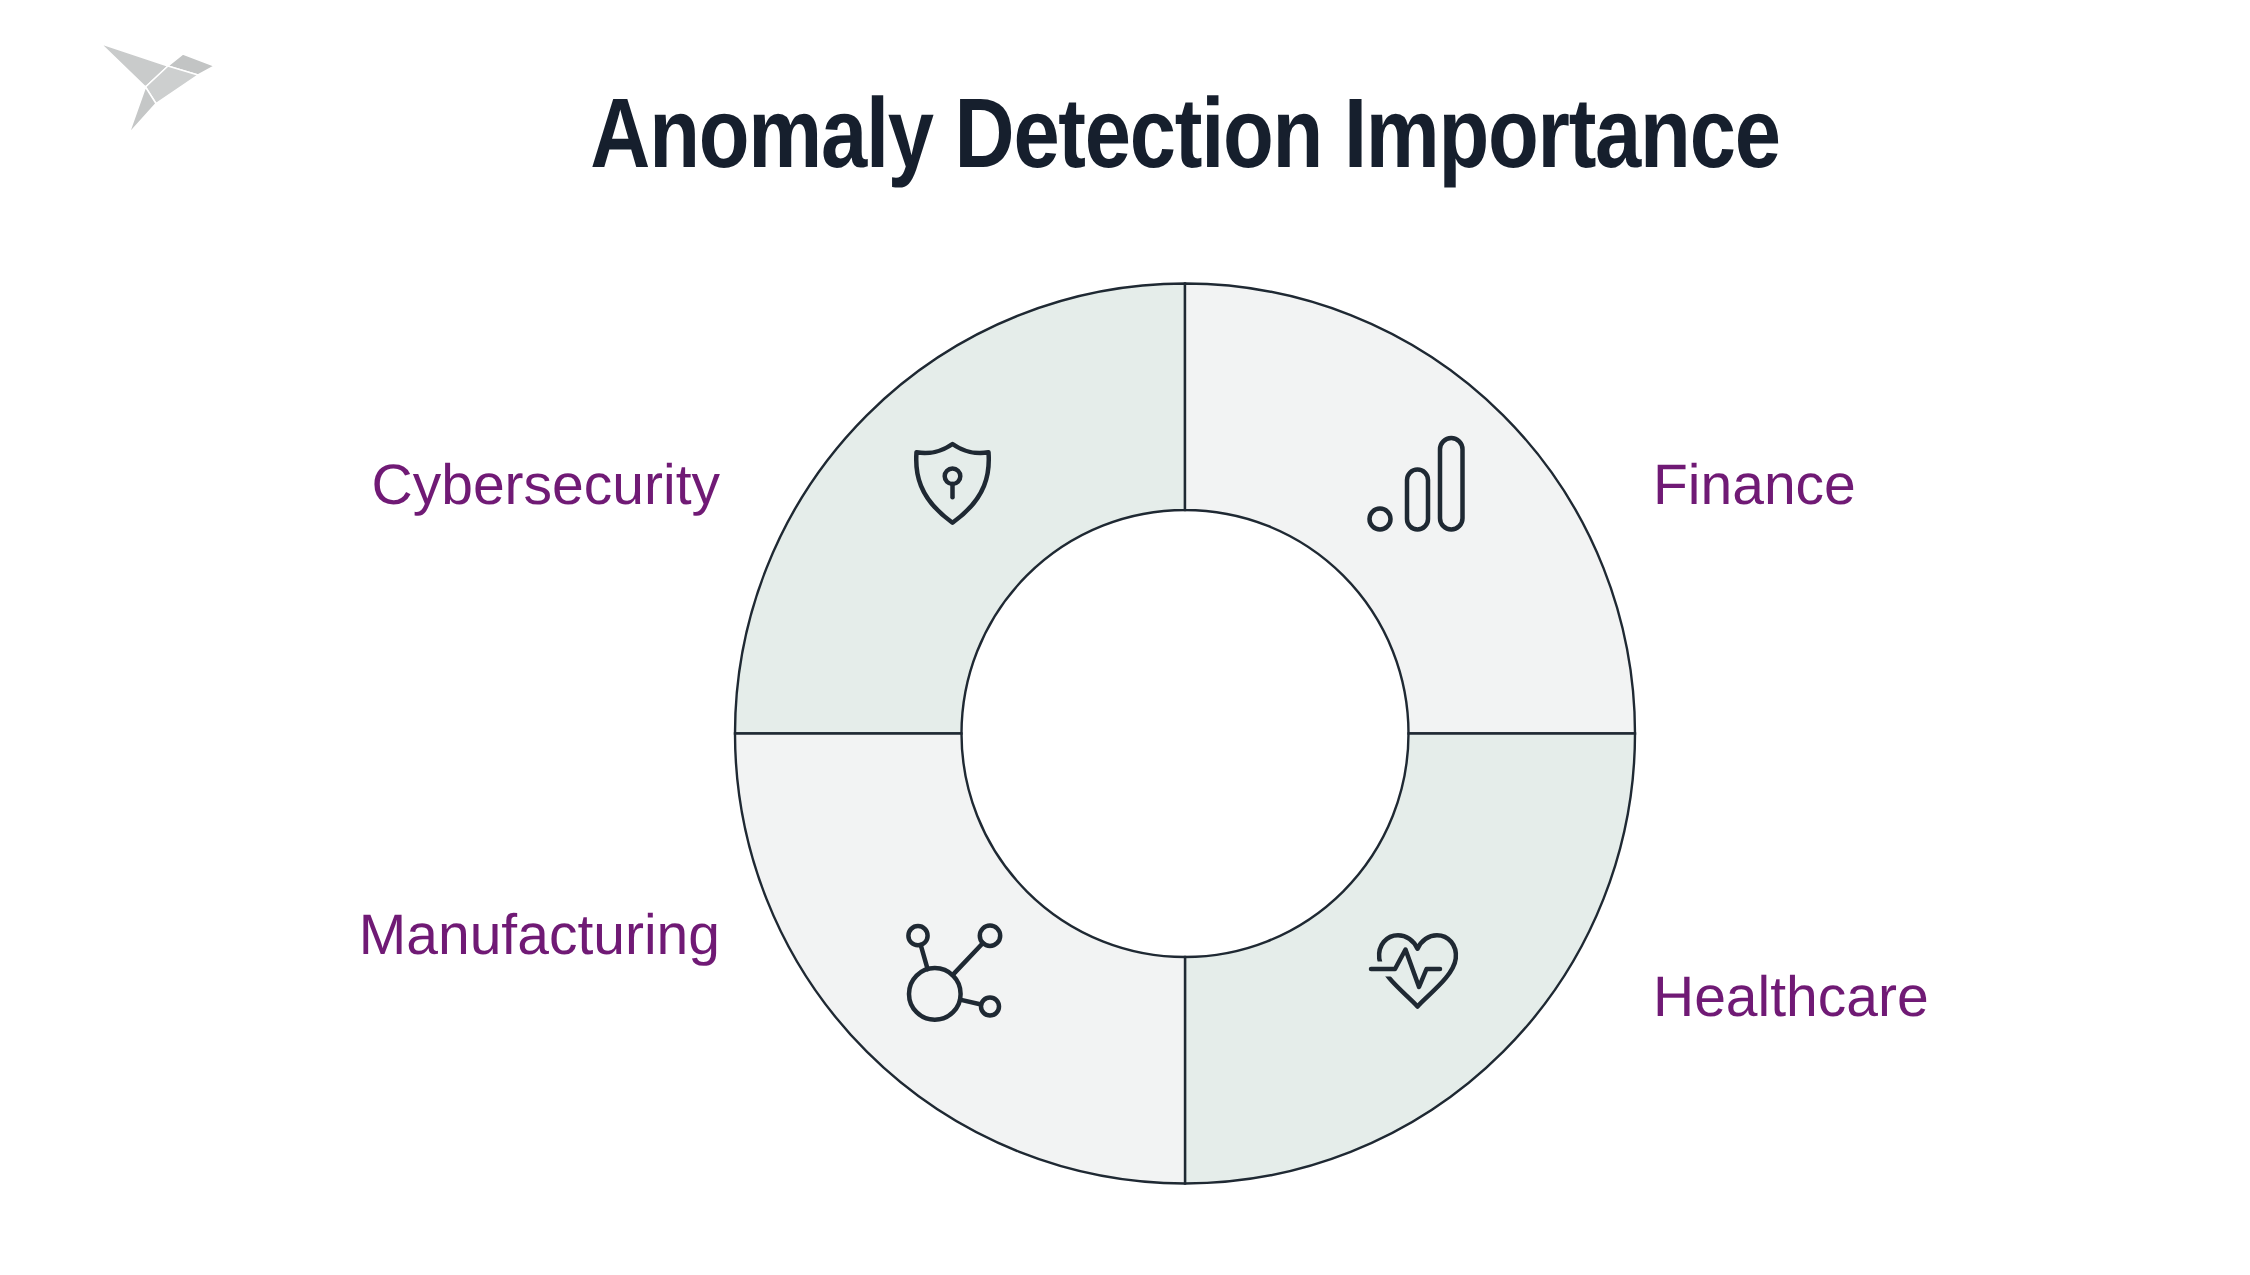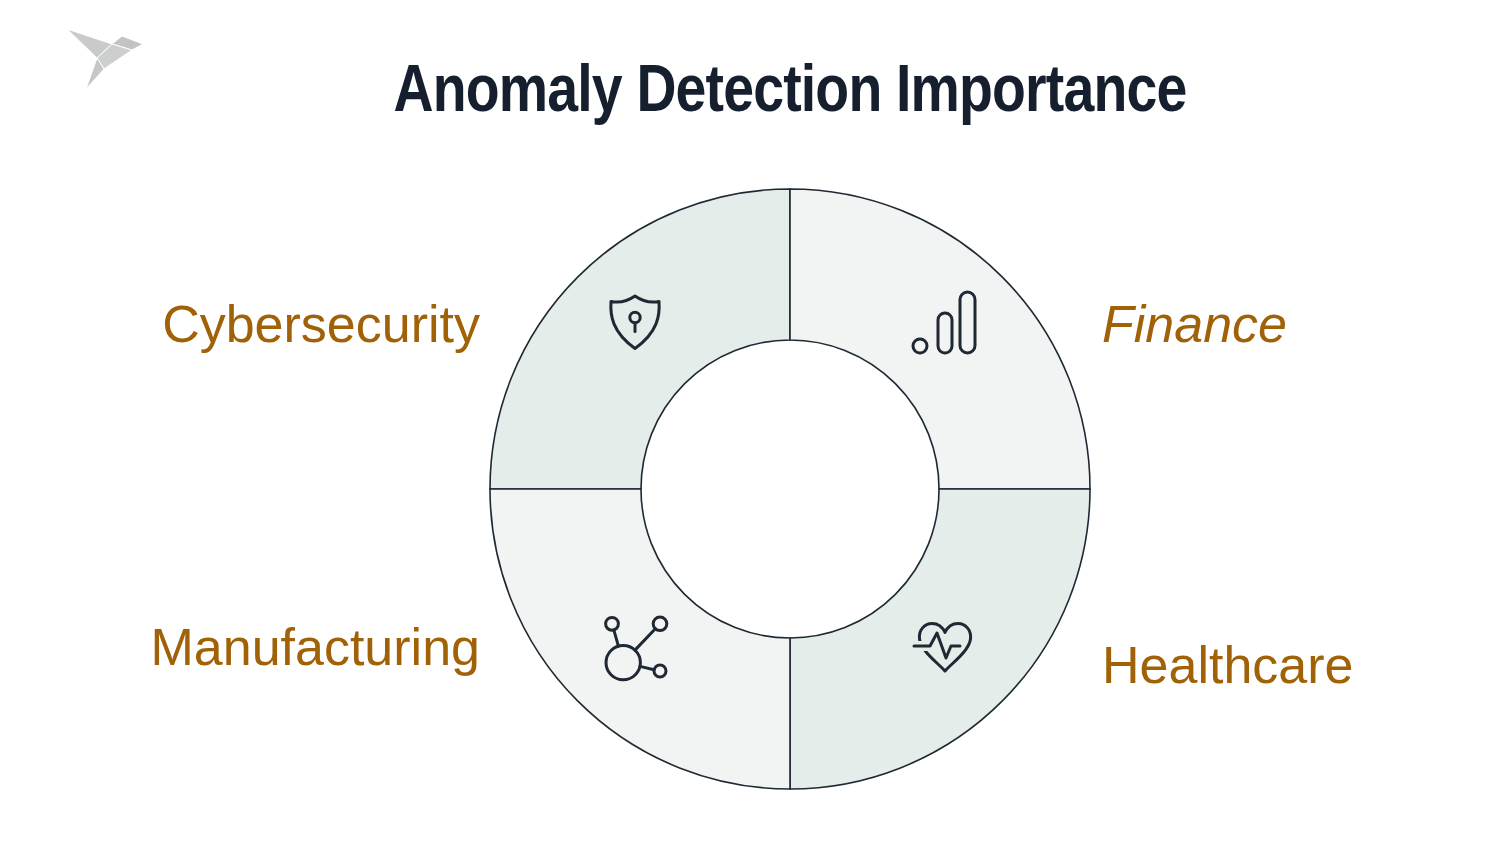--- a/index.html
+++ b/index.html
@@ -49,23 +49,23 @@
   }
   .ecg-mask {
     fill: none;
     stroke: #e5edea;
     stroke-width: 10;
     stroke-linecap: round;
     stroke-linejoin: round;
   }
   .seg-label {
     position: absolute;
-    font-size: 52px;
+    font-size: 38px;
     line-height: 48px;
-    color: #a16207;
+    color: #701a75;
     white-space: nowrap;
   }
   .seg-label.align-right { text-align: right; }
 </style>
 </head>
 <body>
 
 <div class="canvas">
 
   <svg class="logo" viewBox="0 0 85 70">
@@ -121,19 +121,19 @@
       <line class="icon-stroke" x1="4.0" y1="19.4" x2="18.1" y2="22.7"></line>
       <circle class="icon-stroke" cx="-12.8" cy="15.6" r="17.2"></circle>
       <circle class="icon-stroke" cx="-24" cy="-23.2" r="6.4"></circle>
       <circle class="icon-stroke" cx="24" cy="-23.2" r="6.8"></circle>
       <circle class="icon-stroke" cx="24" cy="24" r="6"></circle>
     </g>
   </svg>
 
   <div class="seg-label align-right" style="right:1060px; top:300px;">Cybersecurity</div>
 
-  <div class="seg-label" style="left:1062px; top:300px;font-style:italic;">Finance</div>
+  <div class="seg-label" style="left:1062px; top:300px;">Finance</div>
 
-  <div class="seg-label align-right" style="right:1060px; top:623px;">Manufacturing</div>
+  <div class="seg-label align-right" style="right:1060px; top:600px;">Manufacturing</div>
 
   <div class="seg-label" style="left:1062px; top:641px;">Healthcare</div>
 
 </div>
 
 </body></html>

